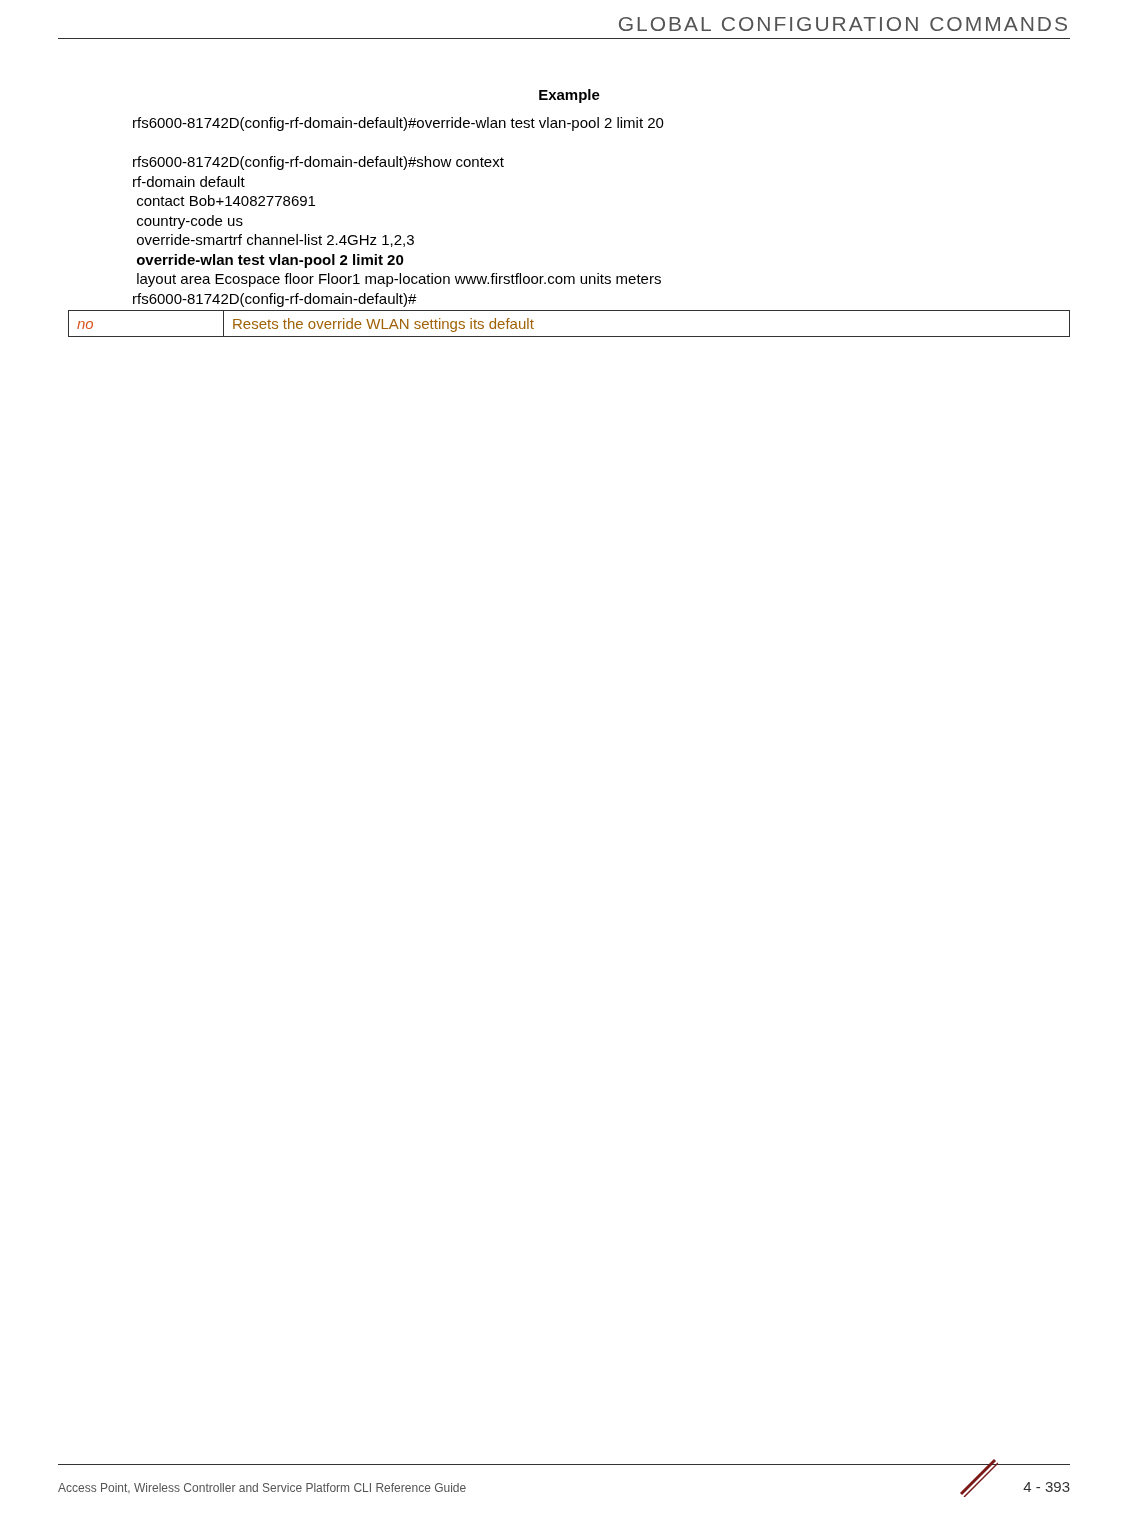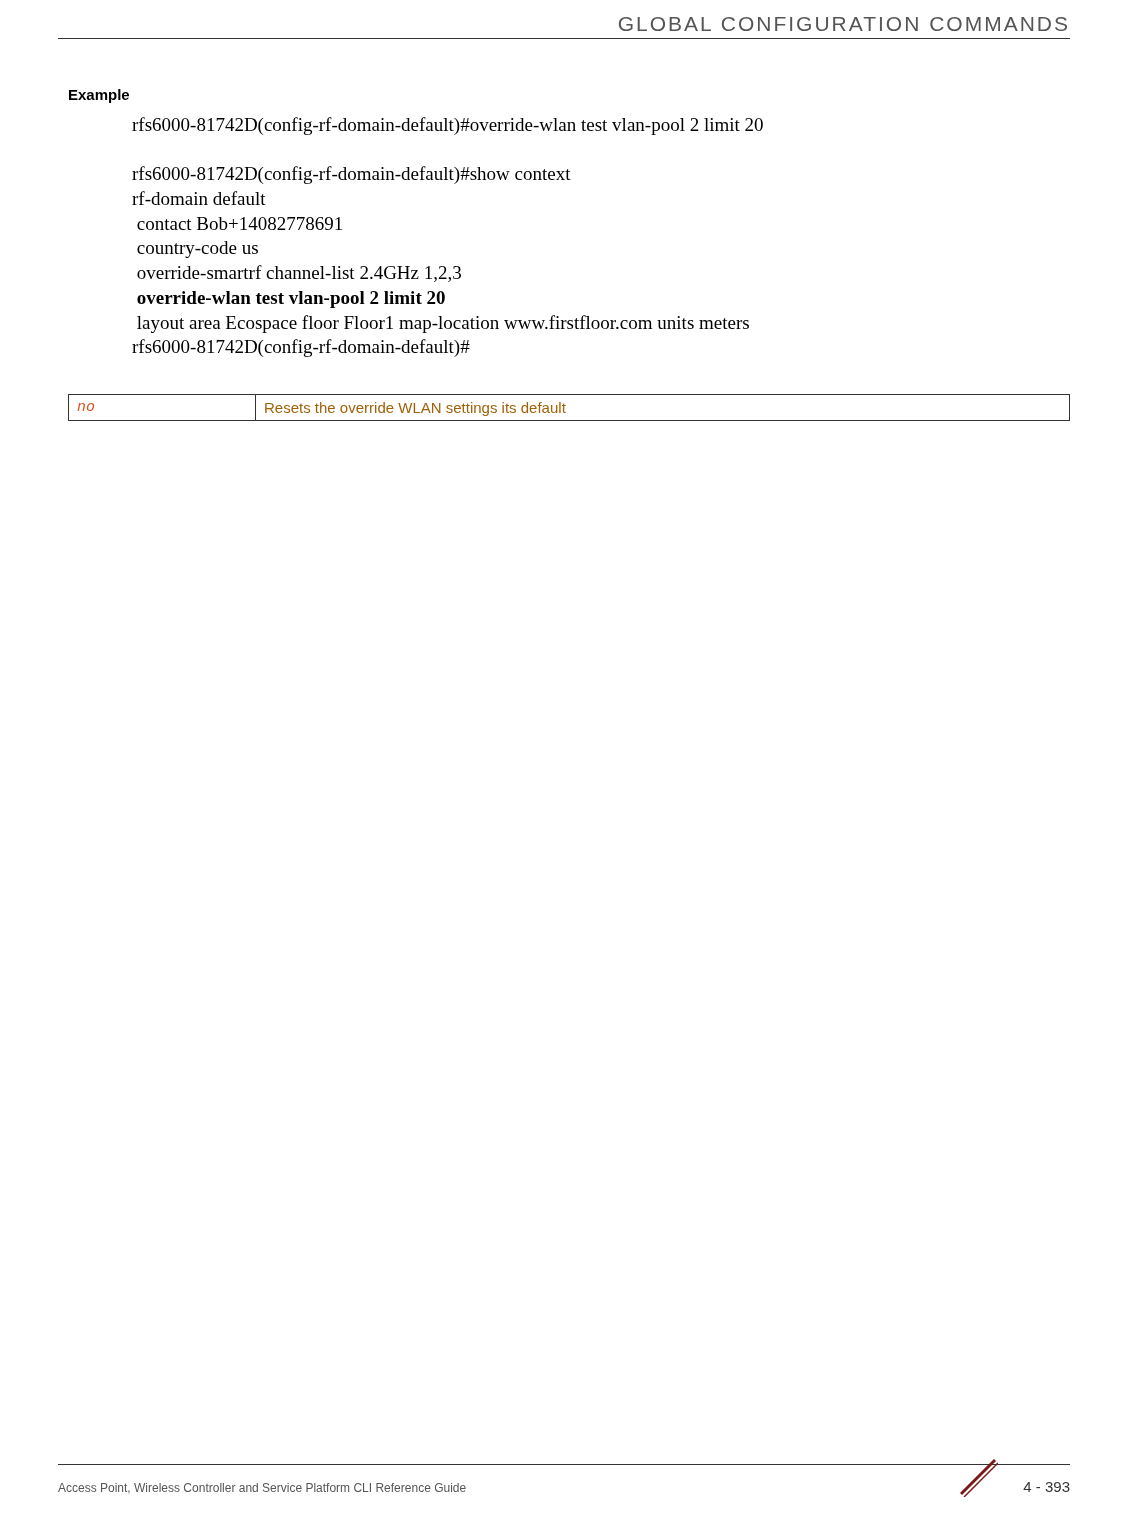--- a/index.html
+++ b/index.html
@@ -34,29 +34,30 @@
       position: absolute;
       top: 86px;
       left: 68px;
       right: 58px;
     }
     .section-heading {
       font-size: 15px;
       font-weight: bold;
       color: #000;
       margin-bottom: 10px;
+      text-align: center;
     }
     .code-block {
-      font-family: Liberation Serif, serif;
-      font-size: 19px;
+      font-family: Liberation Sans, sans-serif;
+      font-size: 15px;
       color: #000;
       line-height: 1.3;
       white-space: pre;
       margin-left: 64px;
-      margin-bottom: 34px;
+      margin-bottom: 2px;
     }
     .code-bold {
       font-weight: bold;
     }
     .related-heading {
       font-size: 15px;
       font-weight: bold;
       color: #000;
       margin-bottom: 6px;
     }
@@ -64,24 +65,24 @@
       width: 100%;
       border-collapse: collapse;
     }
     .related-table td {
       border: 1px solid #333;
       padding: 4px 8px;
       font-size: 15px;
       vertical-align: top;
     }
     .related-table td.cmd {
-      width: 187px;
+      width: 155px;
       color: #d9541e;
       font-style: italic;
-      font-family: Liberation Mono, monospace;
+      font-family: Liberation Sans, sans-serif;
     }
     .related-table td.desc {
       color: #a16207;
     }
     .footer-rule {
       position: absolute;
       bottom: 50px;
       left: 58px;
       right: 58px;
       border-top: 1px solid #333;

